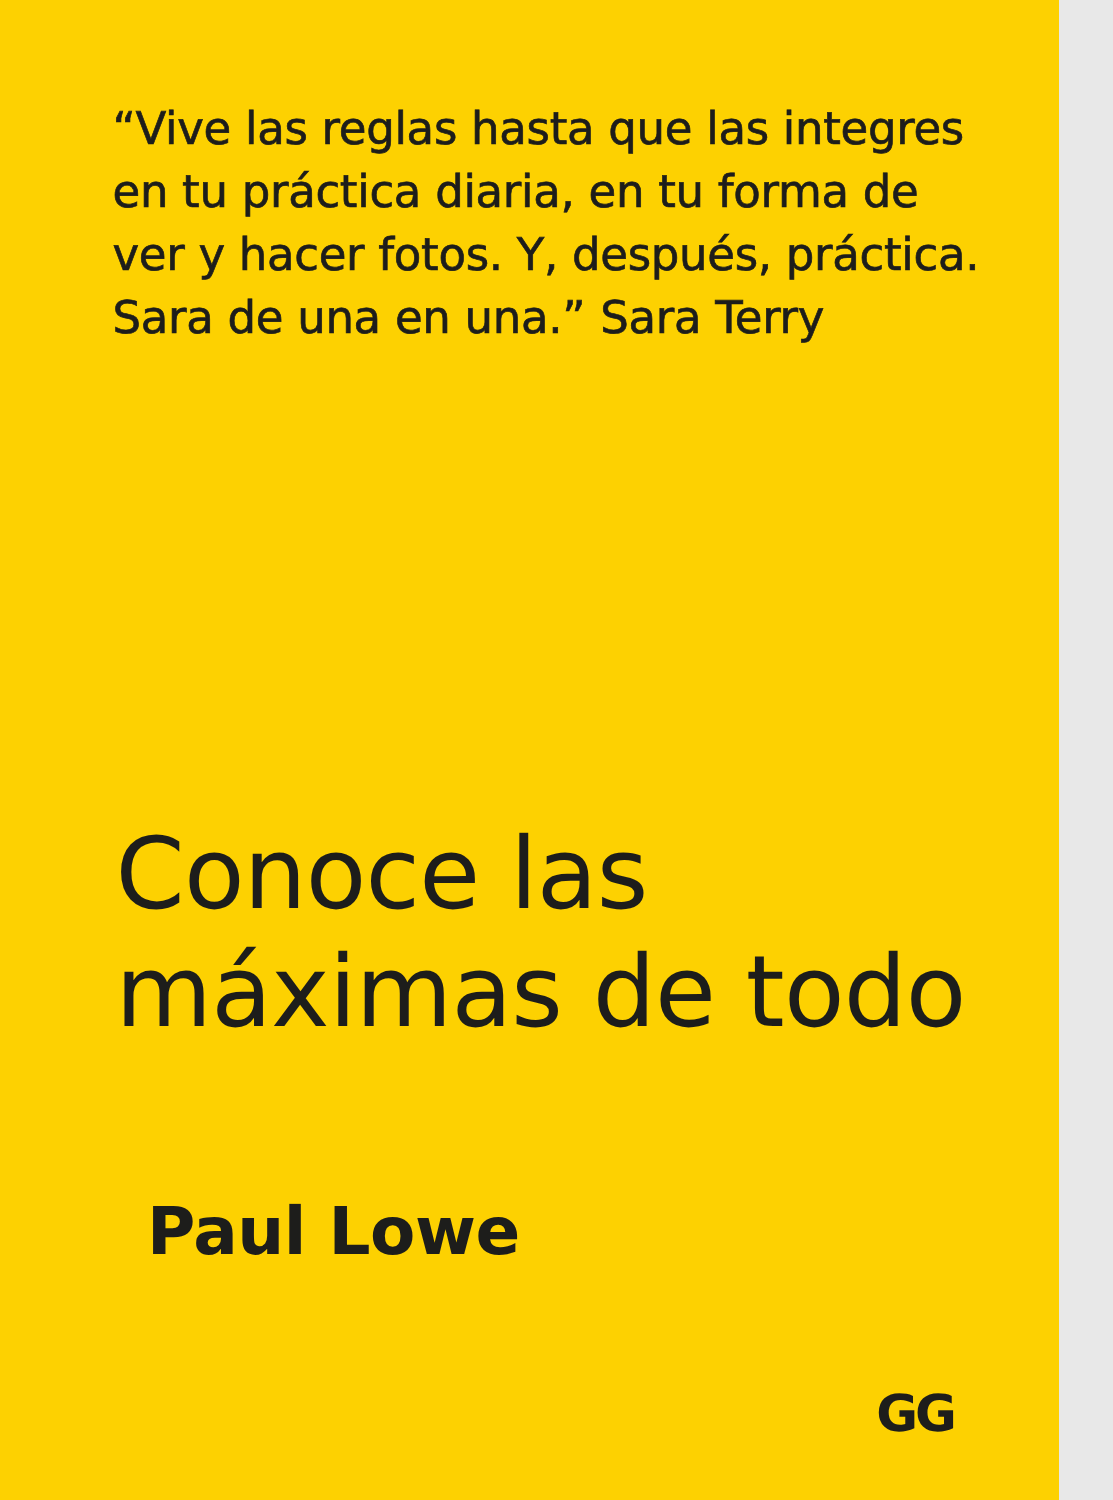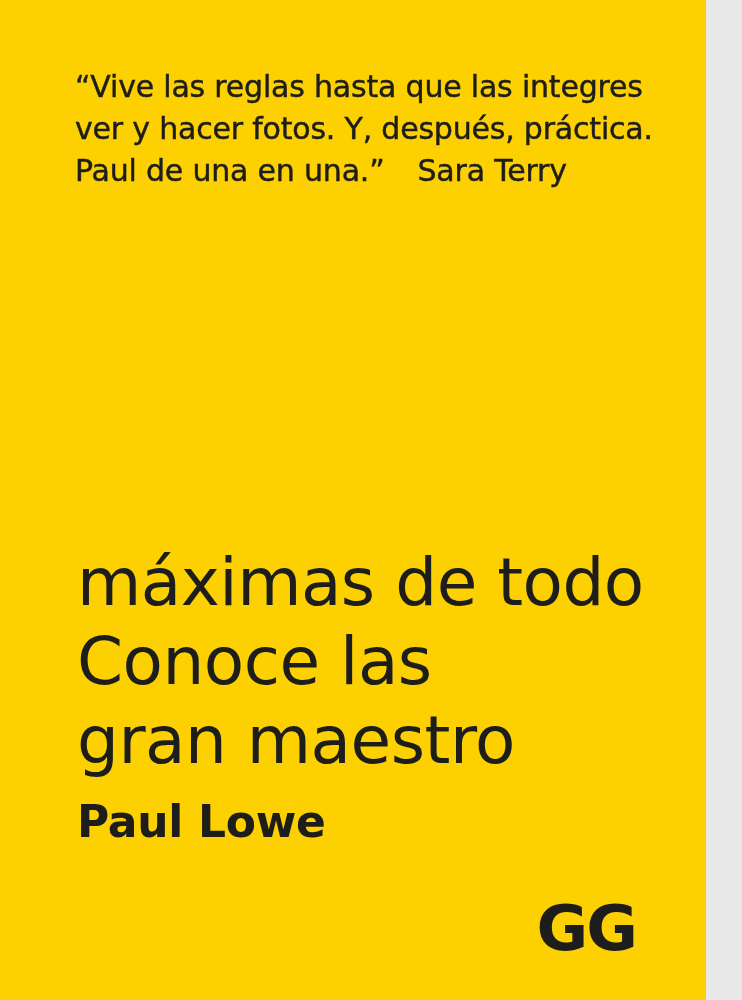--- a/index.html
+++ b/index.html
@@ -24,21 +24,21 @@
     left: 75px;
     top: 66px;
     font-size: 30px;
     line-height: 42px;
     font-weight: 500;
     letter-spacing: -0.2px;
     -webkit-text-stroke: 0.45px currentColor;
   }
   .quote .attribution {
     display: inline-block;
-    margin-left: 33px;
+    margin-left: 10px;
   }
 
   .title {
     top: 379px;
     margin: 0;
     font-size: 66px;
     line-height: 79px;
     font-weight: bold;
     letter-spacing: -1.5px;
   }
@@ -49,46 +49,47 @@
     line-height: 79px;
     font-weight: normal;
     letter-spacing: -0.5px;
   }
   .author {
     top: 795px;
     font-size: 44px;
     line-height: 54px;
     font-weight: bold;
     letter-spacing: -0.3px;
+    margin-left: 21px;
   }
   .publisher-logo {
     position: absolute;
     right: 70px;
     bottom: 40px;
-    font-size: 63px;
+    font-size: 34px;
     line-height: 1;
     font-weight: bold;
     letter-spacing: -2px;
   }
 </style>
 </head>
 <body>
 
 <div class="cover">
 
   <div class="block quote">
     <span class="line">“Vive las reglas hasta que las integres</span>
+    <span class="line">en tu práctica diaria, en tu forma de</span>
     <span class="line">ver y hacer fotos. Y, después, práctica.</span>
-    <span class="line"><span>Paul de una en una.”</span><span class="attribution">Sara Terry</span></span>
+    <span class="line"><span>Sara de una en una.”</span><span class="attribution">Sara Terry</span></span>
   </div>
 
 
   <h2 class="block subtitle">
+    <span class="line">Conoce las</span>
     <span class="line">máximas de todo</span>
-    <span class="line">Conoce las</span>
-    <span class="line">gran maestro</span>
   </h2>
 
   <div class="block author">Paul Lowe</div>
 
   <div class="publisher-logo">GG</div>
 
 </div>
 
 </body></html>

